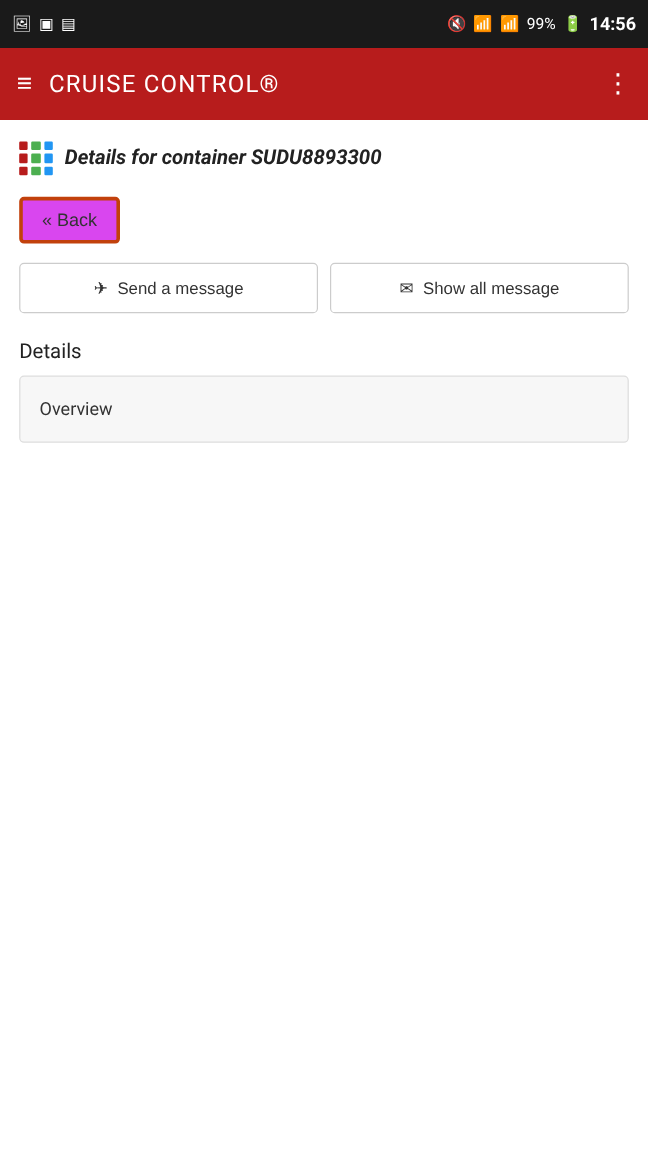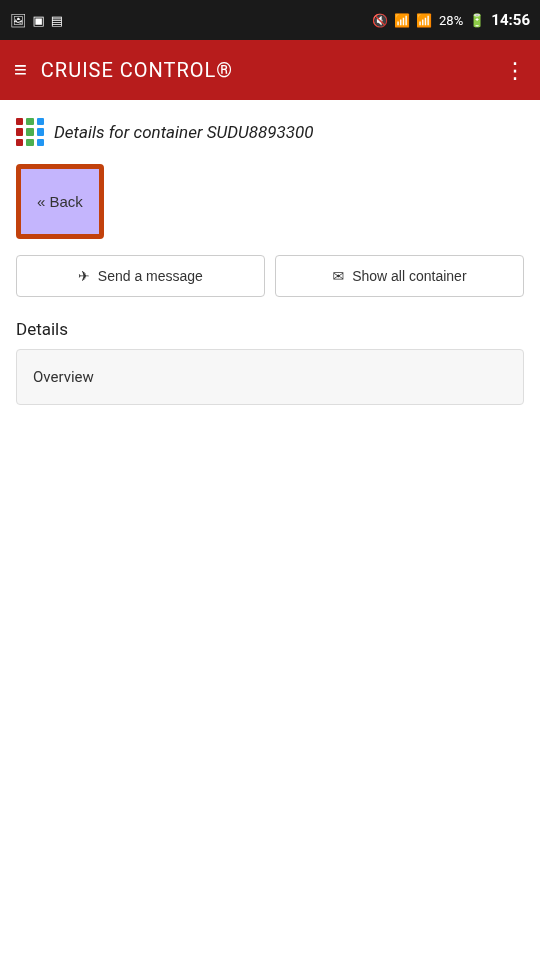--- a/index.html
+++ b/index.html
@@ -104,32 +104,32 @@
     }
     .grid-icon span:nth-child(3), .grid-icon span:nth-child(6), .grid-icon span:nth-child(9) {
       background: #2196f3;
     }
     .heading-text {
       font-size: 17px;
       color: #222;
     }
     .heading-text span {
       font-style: italic;
-      font-weight: normal;
+      font-weight: bold;
     }
 
     
     .back-btn {
       display: inline-block;
-      border: 5px solid #c2410c;
+      border: 3px solid #c2410c;
       border-radius: 4px;
-      padding: 24px 16px;
+      padding: 8px 16px;
       font-size: 15px;
       color: #333;
-      background: #c4b5fd;
+      background: #d946ef;
       cursor: pointer;
       margin-bottom: 16px;
     }
 
     
     .action-row {
       display: flex;
       gap: 10px;
       margin-bottom: 22px;
     }
@@ -178,21 +178,21 @@
 <div class="status-bar">
   <div class="status-left">
     <span class="status-icon">🖼</span>
     <span class="status-icon">▣</span>
     <span class="status-icon">▤</span>
   </div>
   <div class="status-right">
     <span>🔇</span>
     <span>📶</span>
     <span>📶</span>
-    <span>28%</span>
+    <span>99%</span>
     <span>🔋</span>
     <span class="status-time">14:56</span>
   </div>
 </div>
 
 <div class="app-bar">
   <div class="app-bar-left">
     <span class="hamburger-icon">≡</span>
     <span class="app-title">CRUISE CONTROL®</span>
   </div>
@@ -223,21 +223,21 @@
   <button class="back-btn">« Back</button>
 
   
   <div class="action-row">
     <button class="action-btn">
       <span>✈</span>
       <span>Send a message</span>
     </button>
     <button class="action-btn">
       <span>✉</span>
-      <span>Show all container</span>
+      <span>Show all message</span>
     </button>
   </div>
 
   
   <div class="section-title">Details</div>
 
   
   <div class="detail-list">
     <div class="detail-item">
       <span>Overview</span>

